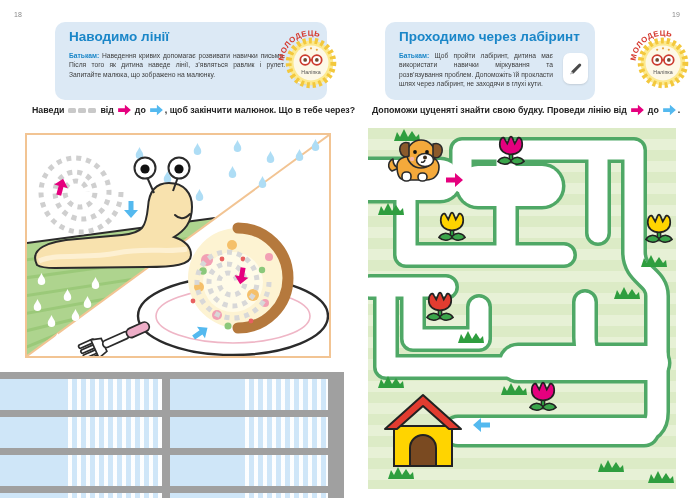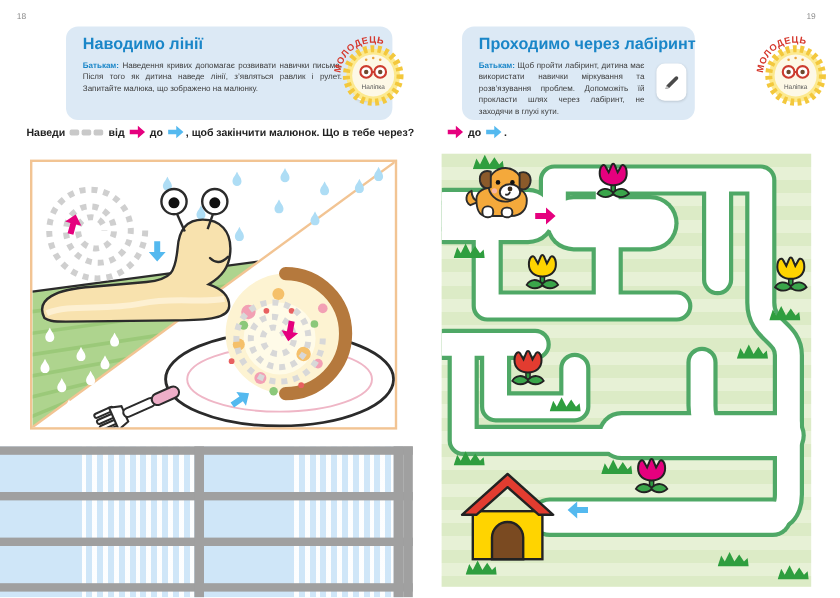--- a/index.html
+++ b/index.html
@@ -56,21 +56,21 @@
         <circle cx="42" cy="26.5" r="1.1" fill="#e8a23c"></circle>
       <circle cx="30" cy="37" r="5" fill="#fff" stroke="#cc3b2f" stroke-width="1.8"></circle>
       <circle cx="42" cy="37" r="5" fill="#fff" stroke="#cc3b2f" stroke-width="1.8"></circle>
       <line x1="35" y1="37" x2="37" y2="37" stroke="#cc3b2f" stroke-width="1.6"></line>
       <circle cx="30" cy="37" r="1.9" fill="#6d4a2f"></circle>
         <circle cx="42" cy="37" r="1.9" fill="#6d4a2f"></circle>
     </g>
     <text x="36" y="51.5" font-size="5.5" fill="#555" text-anchor="middle">Наліпка</text>
   </svg>
 
-  <div class="instr" style="left:22px;text-align:center;">
+  <div class="instr" style="left:32px;text-align:center;">
     <span>Наведи</span>
     <span><span class="dash"></span><span class="dash"></span><span class="dash"></span></span>
     <span>від</span>
     <svg width="15" height="12" viewBox="0 0 17 16">
         <path d="M0,5.5 H9 V1 L17,8 L9,15 V10.5 H0 Z" fill="#e5007e"></path>
       </svg>
     <span>до</span>
     <svg width="15" height="12" viewBox="0 0 17 16">
         <path d="M0,5.5 H9 V1 L17,8 L9,15 V10.5 H0 Z" fill="#54b9ef"></path>
       </svg>
@@ -190,21 +190,21 @@
     <div class="hbar" style="top:45px;"></div>
     <div class="hbar" style="top:83px;"></div>
     <div class="hbar" style="top:121px;"></div>
     <div class="vbar" style="left:162px;"></div>
     <div class="vbar" style="left:328px;"></div>
     <div class="vbar" style="left:336px;width:8px;"></div>
   </div>
 
   <div class="pageno" style="left:672px;top:11px;">19</div>
 
-  <div class="hdr-box" style="left:385px;width:194px;">
+  <div class="hdr-box" style="left:385px;width:210px;">
     <div class="hdr-title">Проходимо через лабіринт</div>
     <div class="hdr-note"><span class="note-label">Батькам:</span><span> Щоб пройти лабіринт, дитина має використати навички міркування та розв’язування проблем. Допоможіть їй прокласти шлях через лабіринт, не заходячи в глухі кути.</span></div>
     <div class="pencil">
       <svg width="17" height="17" viewBox="0 0 24 24">
           <path d="M5,20 L6.2,15.8 L16.5,5.5 A2.2,2.2 0 0 1 19.6,8.6 L9.3,18.9 Z" fill="#4a4a4a"></path>
           <path d="M5,20 L6.2,15.8 L9.3,18.9 Z" fill="#c9c9c9"></path>
         </svg>
     </div>
   </div>
 
@@ -222,20 +222,21 @@
       <circle cx="30" cy="37" r="5" fill="#fff" stroke="#cc3b2f" stroke-width="1.8"></circle>
       <circle cx="42" cy="37" r="5" fill="#fff" stroke="#cc3b2f" stroke-width="1.8"></circle>
       <line x1="35" y1="37" x2="37" y2="37" stroke="#cc3b2f" stroke-width="1.6"></line>
       <circle cx="30" cy="37" r="1.9" fill="#6d4a2f"></circle>
         <circle cx="42" cy="37" r="1.9" fill="#6d4a2f"></circle>
     </g>
     <text x="36" y="51.5" font-size="5.5" fill="#555" text-anchor="middle">Наліпка</text>
   </svg>
 
   <div class="instr" style="left:372px;">
+    <span>Допоможи цуценяті знайти свою будку. Проведи лінію від</span>
     <svg width="15" height="12" viewBox="0 0 17 16">
         <path d="M0,5.5 H9 V1 L17,8 L9,15 V10.5 H0 Z" fill="#e5007e"></path>
       </svg>
     <span>до</span>
     <svg width="15" height="12" viewBox="0 0 17 16">
         <path d="M0,5.5 H9 V1 L17,8 L9,15 V10.5 H0 Z" fill="#54b9ef"></path>
       </svg>
     <span style="margin-left:-2px;">.</span>
   </div>
 

